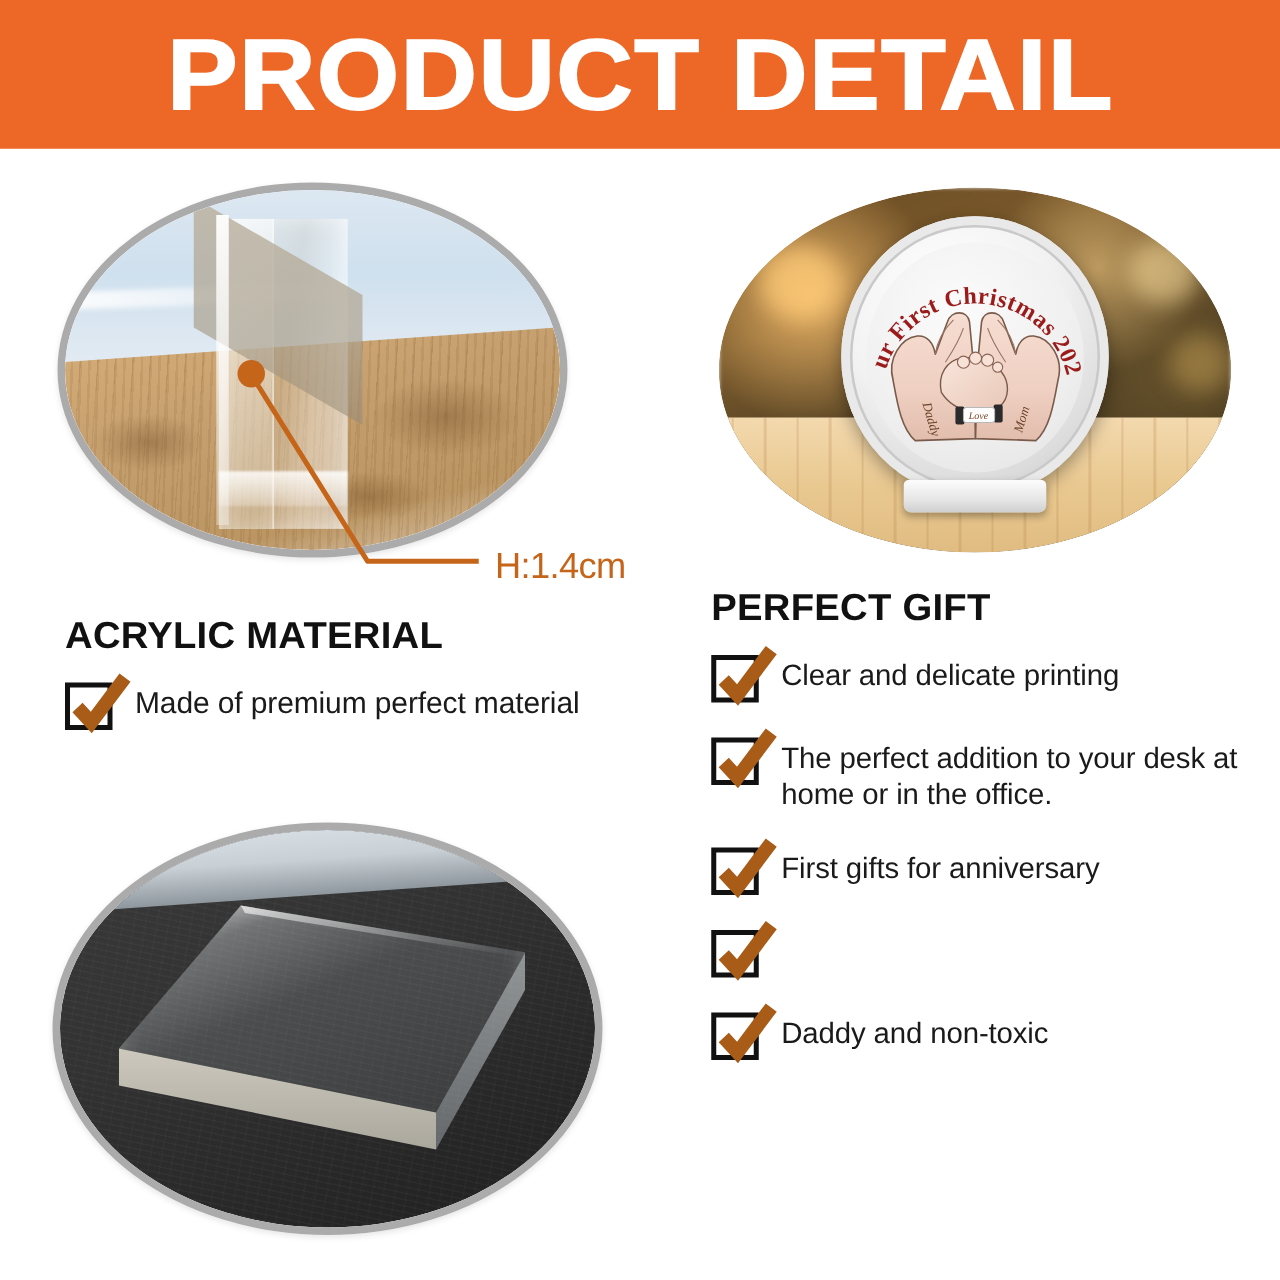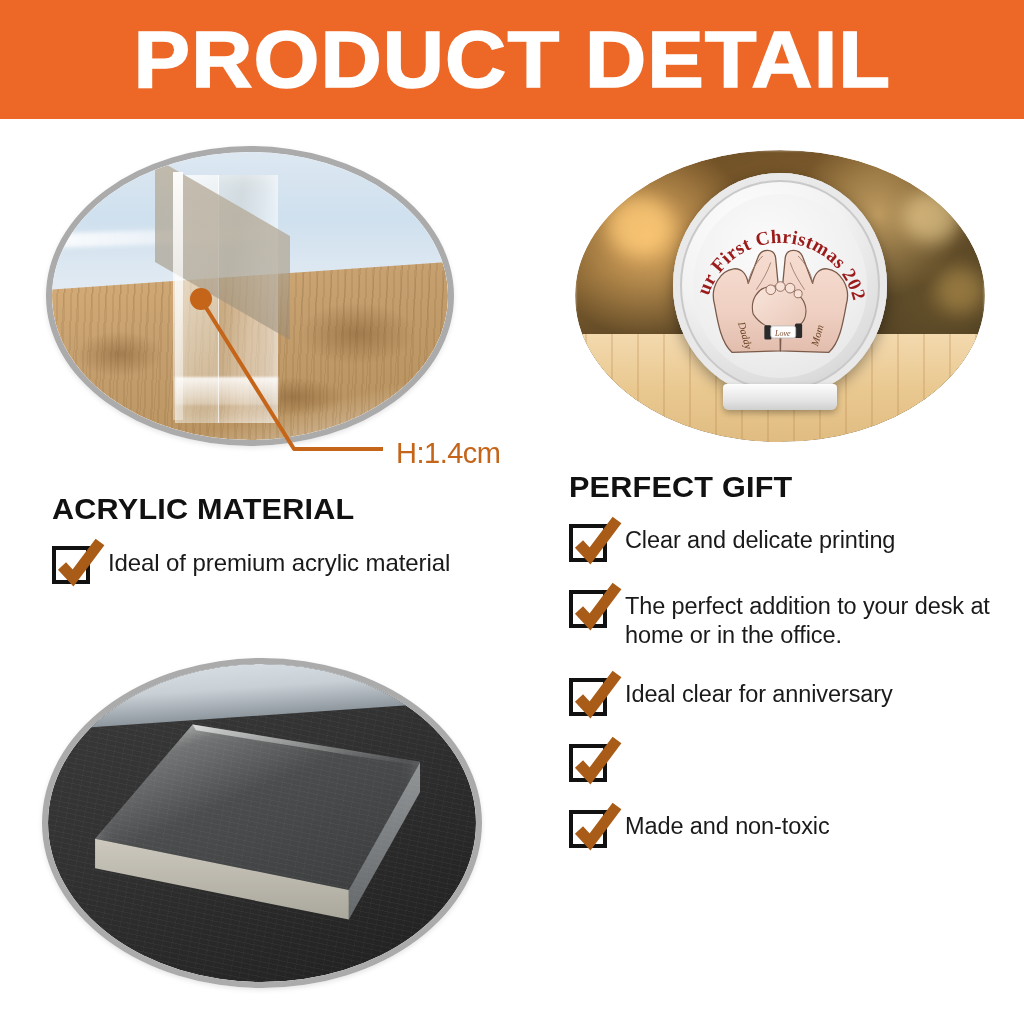--- a/index.html
+++ b/index.html
@@ -386,21 +386,21 @@
 </div>
 
 <div class="section" id="section-acrylic-material">
   <h2 class="section-heading">ACRYLIC MATERIAL</h2>
   <div class="bullet-row">
     <span class="checkbox">
       <svg viewBox="0 0 52 52">
         <path d="M8 30 L19 42 L46 6" fill="none" stroke="#A85C17" stroke-width="11" stroke-linecap="butt" stroke-linejoin="miter"></path>
       </svg>
     </span>
-    <span class="bullet-text">Ideal of premium acrylic material</span>
+    <span class="bullet-text">Made of premium perfect material</span>
   </div>
 </div>
 
 <div class="section" id="section-perfect-gift">
   <h2 class="section-heading">PERFECT GIFT</h2>
 
   <div class="bullet-row">
     <span class="checkbox">
       <svg viewBox="0 0 52 52">
         <path d="M8 30 L19 42 L46 6" fill="none" stroke="#A85C17" stroke-width="11" stroke-linecap="butt" stroke-linejoin="miter"></path>
@@ -417,32 +417,32 @@
     </span>
     <span class="bullet-text">The perfect addition to your desk at home or in the office.</span>
   </div>
 
   <div class="bullet-row">
     <span class="checkbox">
       <svg viewBox="0 0 52 52">
         <path d="M8 30 L19 42 L46 6" fill="none" stroke="#A85C17" stroke-width="11" stroke-linecap="butt" stroke-linejoin="miter"></path>
       </svg>
     </span>
-    <span class="bullet-text">Ideal clear for anniversary</span>
-  </div>
-
-  <div class="bullet-row">
-    <span class="checkbox">
-      <svg viewBox="0 0 52 52">
-        <path d="M8 30 L19 42 L46 6" fill="none" stroke="#A85C17" stroke-width="11" stroke-linecap="butt" stroke-linejoin="miter"></path>
-      </svg>
-    </span>
-  </div>
-
-  <div class="bullet-row">
-    <span class="checkbox">
-      <svg viewBox="0 0 52 52">
-        <path d="M8 30 L19 42 L46 6" fill="none" stroke="#A85C17" stroke-width="11" stroke-linecap="butt" stroke-linejoin="miter"></path>
-      </svg>
-    </span>
-    <span class="bullet-text">Made and non-toxic</span>
+    <span class="bullet-text">First gifts for anniversary</span>
+  </div>
+
+  <div class="bullet-row">
+    <span class="checkbox">
+      <svg viewBox="0 0 52 52">
+        <path d="M8 30 L19 42 L46 6" fill="none" stroke="#A85C17" stroke-width="11" stroke-linecap="butt" stroke-linejoin="miter"></path>
+      </svg>
+    </span>
+  </div>
+
+  <div class="bullet-row">
+    <span class="checkbox">
+      <svg viewBox="0 0 52 52">
+        <path d="M8 30 L19 42 L46 6" fill="none" stroke="#A85C17" stroke-width="11" stroke-linecap="butt" stroke-linejoin="miter"></path>
+      </svg>
+    </span>
+    <span class="bullet-text">Daddy and non-toxic</span>
   </div>
 </div>
 
 </body></html>

